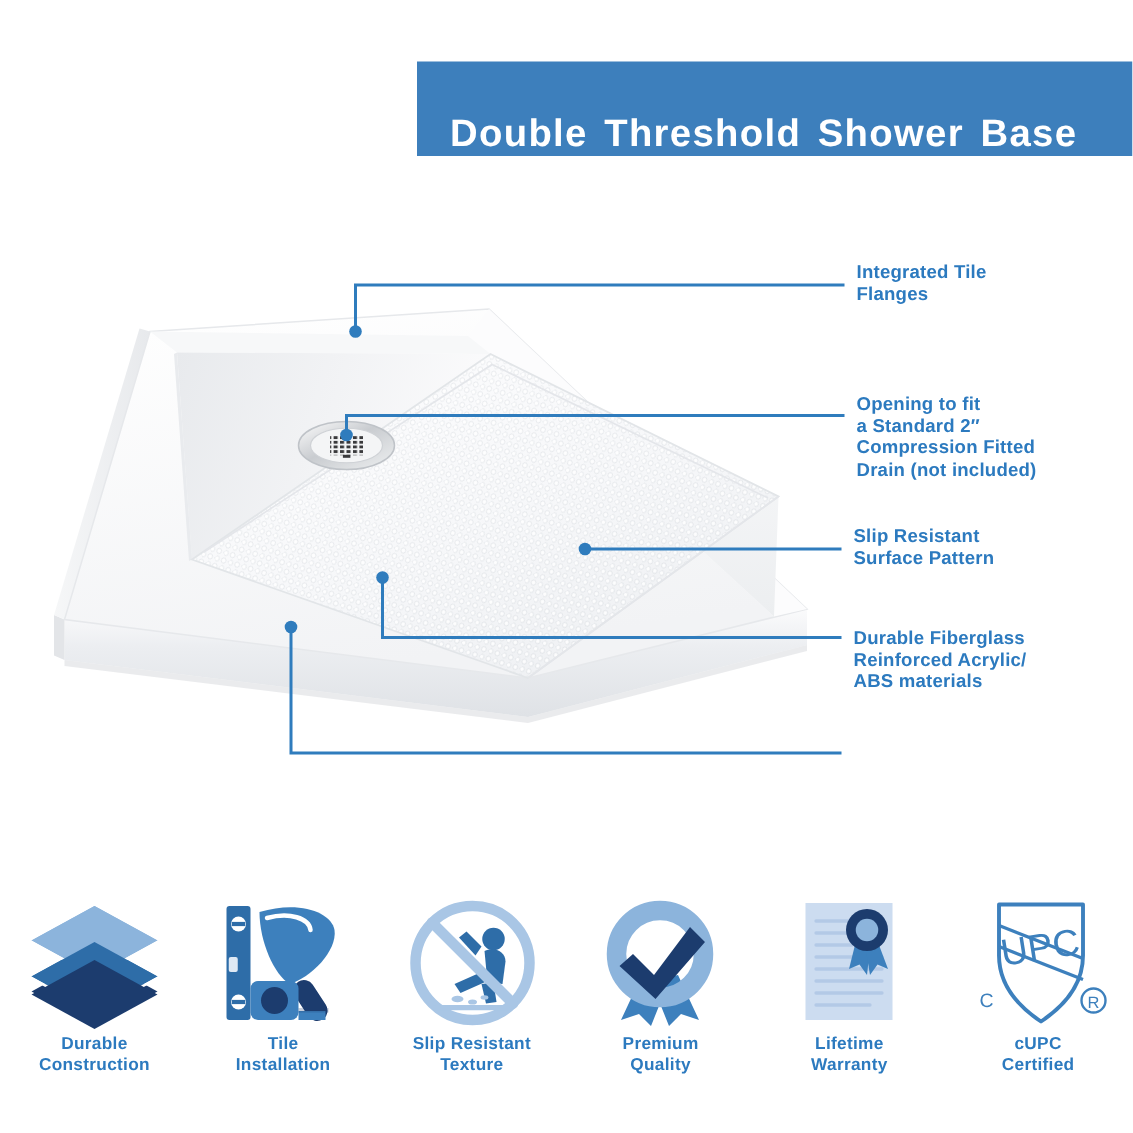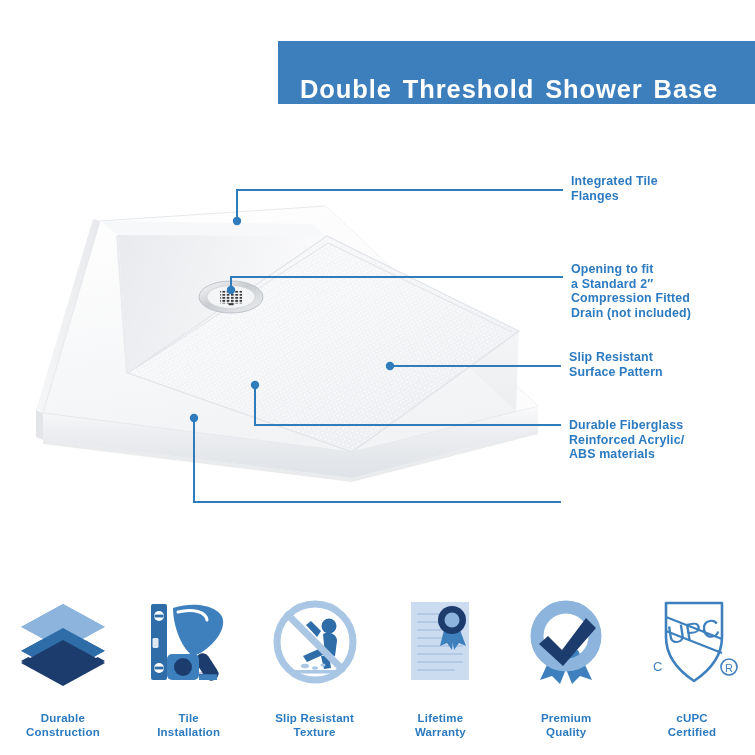--- a/index.html
+++ b/index.html
@@ -84,21 +84,21 @@
     padding-top: 18px;
   }
   .feature-icon {
     width: 96px;
     height: 92px;
     display: flex;
     align-items: center;
     justify-content: center;
   }
   .feature-label {
-    margin-top: 23px;
+    margin-top: 1px;
     text-align: center;
     color: #2c7abf;
     font-size: 11.5px;
     font-weight: bold;
     line-height: 14px;
     letter-spacing: 0.2px;
     white-space: pre-line;
   }
 </style>
 </head>
@@ -310,20 +310,36 @@
         <line x1="19" y1="17" x2="73" y2="71" stroke="#a9c6e5" stroke-width="7" stroke-linecap="round"></line>
       </svg>
     </div>
     <div class="feature-label">Slip Resistant
 Texture</div>
   </div>
 
   <div class="feature">
     <div class="feature-icon">
       <svg width="92" height="88" viewBox="0 0 92 88">
+
+        <path d="M34,52 L20,82 L32,78 L40,86 L52,56 Z" fill="#3d80bd"></path>
+        <path d="M58,52 L72,82 L60,78 L52,86 L40,56 Z" fill="#3d80bd"></path>
+
+        <circle cx="46" cy="38" r="29" fill="none" stroke="#8cb4dc" stroke-width="13"></circle>
+
+        <path d="M28,38 L42,52 L66,20 L76,30 L43,68 L19,46 Z" fill="#1c3c6e"></path>
+      </svg>
+    </div>
+    <div class="feature-label">Premium
+Quality</div>
+  </div>
+
+  <div class="feature">
+    <div class="feature-icon">
+      <svg width="92" height="88" viewBox="0 0 92 88">
         <rect x="17" y="4" width="58" height="78" fill="#ccdcf0"></rect>
         <g stroke="#b3c9e6" stroke-width="2.2" stroke-linecap="round">
           <line x1="24" y1="16" x2="48" y2="16"></line>
           <line x1="24" y1="24" x2="48" y2="24"></line>
           <line x1="24" y1="32" x2="48" y2="32"></line>
           <line x1="24" y1="40" x2="68" y2="40"></line>
           <line x1="24" y1="48" x2="68" y2="48"></line>
           <line x1="24" y1="56" x2="68" y2="56"></line>
           <line x1="24" y1="64" x2="68" y2="64"></line>
           <line x1="24" y1="72" x2="60" y2="72"></line>
@@ -335,36 +351,20 @@
         <circle cx="58" cy="22" r="14" fill="#1c3c6e"></circle>
         <circle cx="58" cy="22" r="7.5" fill="#8cb4dc"></circle>
       </svg>
     </div>
     <div class="feature-label">Lifetime
 Warranty</div>
   </div>
 
   <div class="feature">
     <div class="feature-icon">
-      <svg width="92" height="88" viewBox="0 0 92 88">
-
-        <path d="M34,52 L20,82 L32,78 L40,86 L52,56 Z" fill="#3d80bd"></path>
-        <path d="M58,52 L72,82 L60,78 L52,86 L40,56 Z" fill="#3d80bd"></path>
-
-        <circle cx="46" cy="38" r="29" fill="none" stroke="#8cb4dc" stroke-width="13"></circle>
-
-        <path d="M28,38 L42,52 L66,20 L76,30 L43,68 L19,46 Z" fill="#1c3c6e"></path>
-      </svg>
-    </div>
-    <div class="feature-label">Premium
-Quality</div>
-  </div>
-
-  <div class="feature">
-    <div class="feature-icon">
       <svg width="96" height="90" viewBox="0 0 96 90">
         <path d="M22,6 L78,6 L78,40 C78,62 62,76 50,84 C38,76 22,62 22,40 Z" fill="none" stroke="#3d80bd" stroke-width="2.6" stroke-linejoin="round"></path>
         <line x1="22" y1="20" x2="78" y2="42" stroke="#3d80bd" stroke-width="2.2"></line>
         <line x1="22" y1="34" x2="78" y2="56" stroke="#3d80bd" stroke-width="2.2"></line>
         <text x="50" y="43" text-anchor="middle" font-family="Liberation Sans, sans-serif" font-size="25" fill="#3d80bd" transform="rotate(-9 50 38)">UPC</text>
         <text x="9" y="74" font-family="Liberation Sans, sans-serif" font-size="13" fill="#3d80bd">C</text>
         <circle cx="85" cy="70" r="8" fill="none" stroke="#3d80bd" stroke-width="1.6"></circle>
         <text x="85" y="75" text-anchor="middle" font-family="Liberation Sans, sans-serif" font-size="11" fill="#3d80bd">R</text>
       </svg>
     </div>

